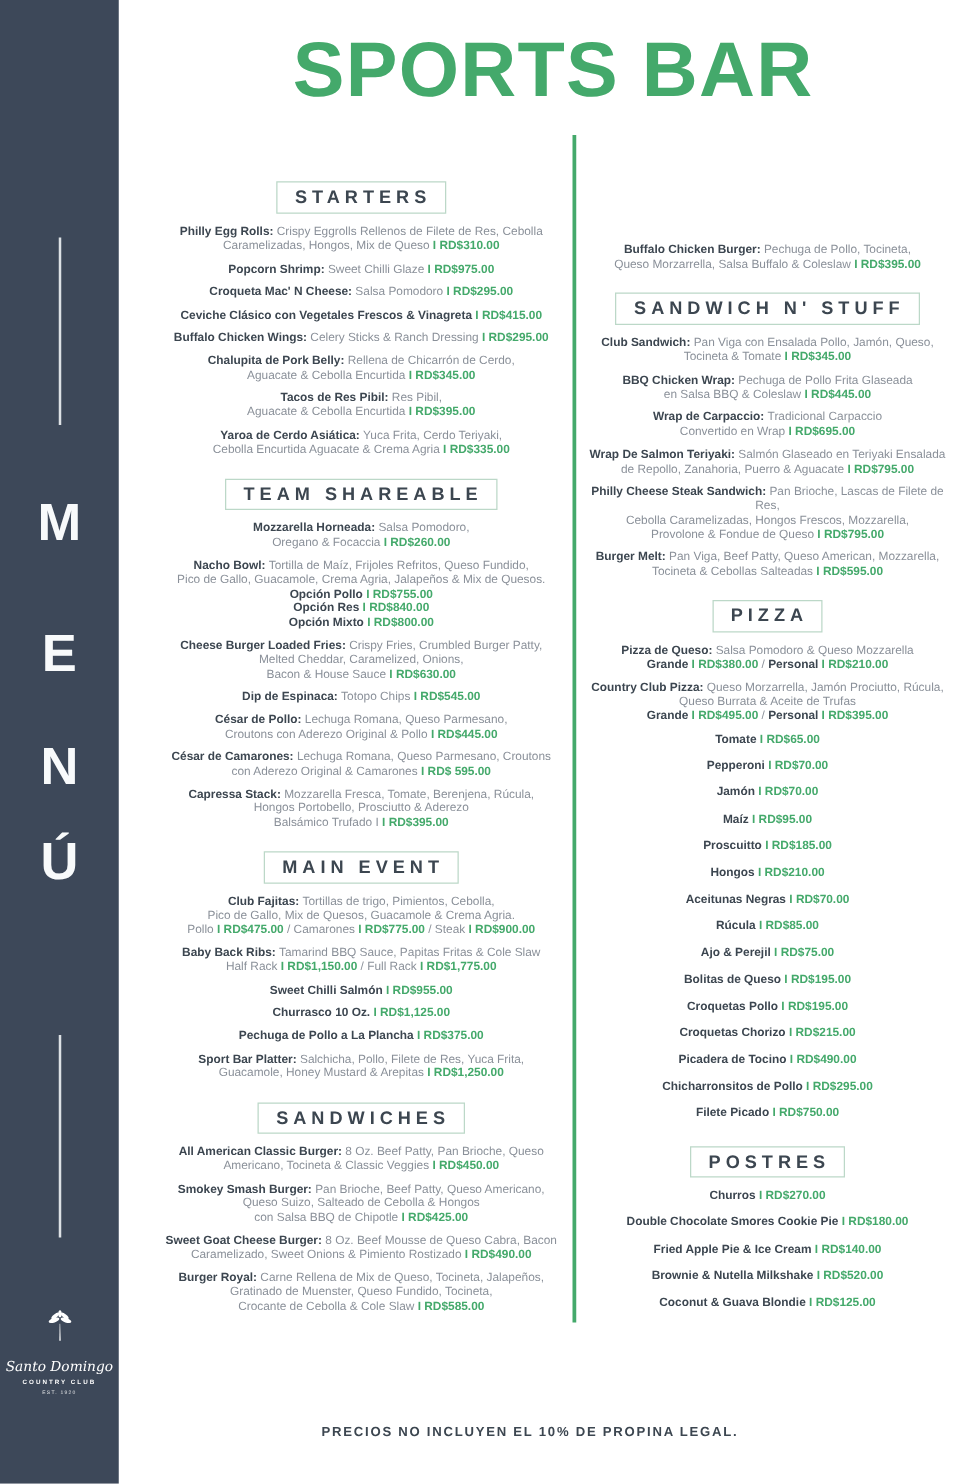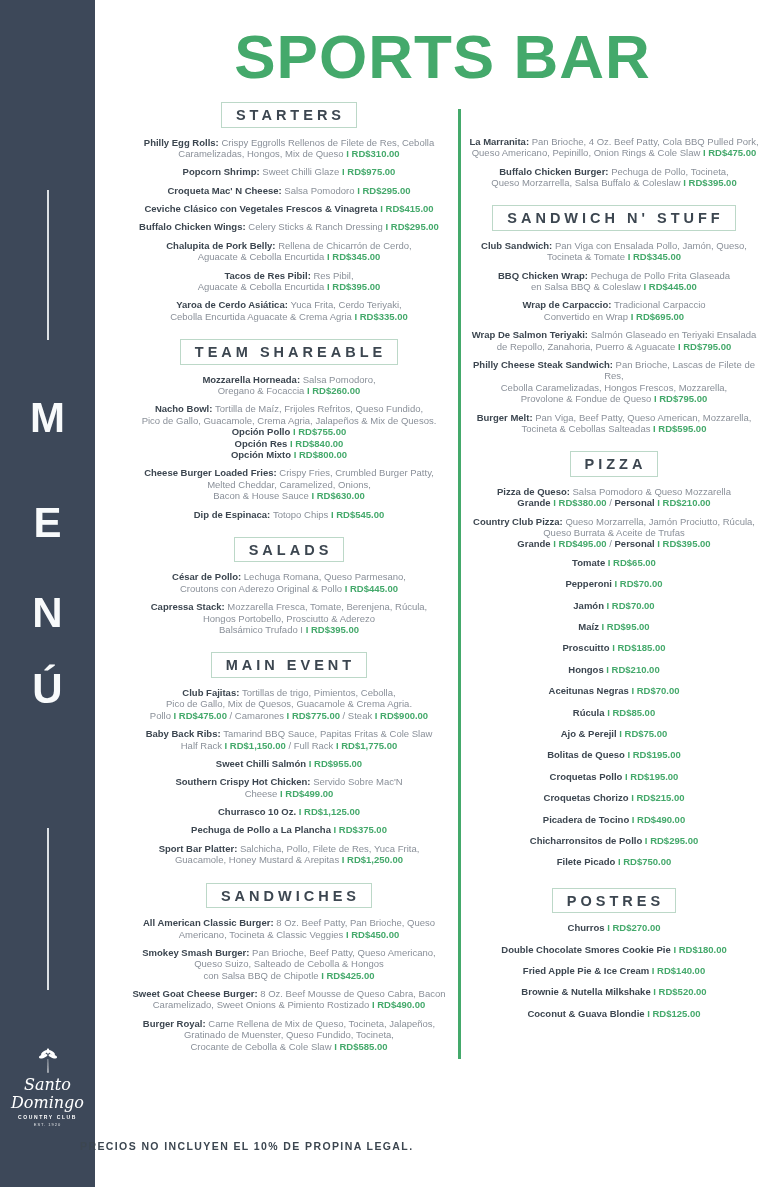--- a/index.html
+++ b/index.html
@@ -34,36 +34,36 @@
   .side-letter.l2 { top:592px; }
   .side-letter.l3 { top:668px; }
 
   .club-logo {
     position:absolute; top:1048px; left:0; width:100%;
     text-align:center; color:#ffffff;
   }
   .club-logo svg { width:28px; height:26px; display:block; margin:0 auto; }
   .logo-name {
     font-family:"DejaVu Serif", serif; font-style:italic;
-    font-size:16px; line-height:1.1; margin-top:2px;
+    font-size:11px; line-height:1.1; margin-top:14px;
   }
   .logo-club { font-size:5px; letter-spacing:1.6px; font-weight:700; margin-top:3px; }
   .logo-est  { font-size:4px; letter-spacing:1px; margin-top:2px; opacity:.85; }
 
   
   .main { margin-left:95px;padding-left:22px; }
   .page-title {
     text-align:center;
     color:#44A96B;
     font-size:62px; font-weight:700; letter-spacing:1px;
     line-height:1;
     margin:26px 0 4px;
   }
 
-  .columns { display:flex; align-items:center; padding:0 8px 0 12px; }
+  .columns { display:flex; align-items:flex-end; padding:0 8px 0 12px; }
   .col {
     text-align:center;
     font-size:9.5px; line-height:1.2;
     color:#8A9099;
   }
   .col.left  { flex:0 0 320px; }
   .col.right { flex:1; padding-top:14px; }
   .divider {
     flex:0 0 auto;
     width:3px; height:950px;
@@ -87,20 +87,21 @@
     margin:10px 0 9px;
   }
   .green-subheading {
     color:#44A96B; font-weight:700;
     font-size:10px; letter-spacing:.8px;
     margin:13px 0 10px;
   }
 
   .footer-note {
     position:absolute; left:80px; right:0; top:1140px;
+    text-align:center;
     color:#3C4650; font-weight:700;
     font-size:10.5px; letter-spacing:1.4px;
   }
 </style>
 </head>
 <body>
 
 <div class="sidebar">
   <div class="side-line top"></div>
   <div class="side-letter l0">M</div>
@@ -142,46 +143,44 @@
           <p class="menu-item"><span class="seg-name">Yaroa de Cerdo Asiática: </span><span class="seg-desc">Yuca Frita, Cerdo Teriyaki,</span><br><span class="seg-desc">Cebolla Encurtida Aguacate &amp; Crema Agria </span><span class="seg-price">I RD$335.00</span></p>
         </div>
         <div>
           <div class="section-header-row"><div class="section-header-box">TEAM SHAREABLE</div></div>
           <p class="menu-item"><span class="seg-name">Mozzarella Horneada: </span><span class="seg-desc">Salsa Pomodoro,</span><br><span class="seg-desc">Oregano &amp; Focaccia </span><span class="seg-price">I RD$260.00</span></p>
           <p class="menu-item"><span class="seg-name">Nacho Bowl: </span><span class="seg-desc">Tortilla de Maíz, Frijoles Refritos, Queso Fundido,</span><br><span class="seg-desc">Pico de Gallo, Guacamole, Crema Agria, Jalapeños &amp; Mix de Quesos.</span><br><span class="seg-name">Opción Pollo </span><span class="seg-price">I RD$755.00</span><br><span class="seg-name">Opción Res </span><span class="seg-price">I RD$840.00</span><br><span class="seg-name">Opción Mixto </span><span class="seg-price">I RD$800.00</span></p>
           <p class="menu-item"><span class="seg-name">Cheese Burger Loaded Fries: </span><span class="seg-desc">Crispy Fries, Crumbled Burger Patty,</span><br><span class="seg-desc">Melted Cheddar, Caramelized, Onions,</span><br><span class="seg-desc">Bacon &amp; House Sauce </span><span class="seg-price">I RD$630.00</span></p>
           <p class="menu-item"><span class="seg-name">Dip de Espinaca: </span><span class="seg-desc">Totopo Chips </span><span class="seg-price">I RD$545.00</span></p>
         </div>
         <div>
-          <div class="section-header-row"><div class="section-header-box">SALADS</div></div>
           <p class="menu-item"><span class="seg-name">César de Pollo: </span><span class="seg-desc">Lechuga Romana, Queso Parmesano,</span><br><span class="seg-desc">Croutons con Aderezo Original &amp; Pollo </span><span class="seg-price">I RD$445.00</span></p>
+          <p class="menu-item"><span class="seg-name">César de Camarones: </span><span class="seg-desc">Lechuga Romana, Queso Parmesano, Croutons</span><br><span class="seg-desc">con Aderezo Original &amp; Camarones </span><span class="seg-price">I RD$ 595.00</span></p>
           <p class="menu-item"><span class="seg-name">Capressa Stack: </span><span class="seg-desc">Mozzarella Fresca, Tomate, Berenjena, Rúcula,</span><br><span class="seg-desc">Hongos Portobello, Prosciutto &amp; Aderezo</span><br><span class="seg-desc">Balsámico Trufado I </span><span class="seg-price">I RD$395.00</span></p>
         </div>
         <div>
           <div class="section-header-row"><div class="section-header-box">MAIN EVENT</div></div>
           <p class="menu-item"><span class="seg-name">Club Fajitas: </span><span class="seg-desc">Tortillas de trigo, Pimientos, Cebolla,</span><br><span class="seg-desc">Pico de Gallo, Mix de Quesos, Guacamole &amp; Crema Agria.</span><br><span class="seg-desc">Pollo </span><span class="seg-price">I RD$475.00</span><span class="seg-desc"> / Camarones </span><span class="seg-price">I RD$775.00</span><span class="seg-desc"> / Steak </span><span class="seg-price">I RD$900.00</span></p>
           <p class="menu-item"><span class="seg-name">Baby Back Ribs: </span><span class="seg-desc">Tamarind BBQ Sauce, Papitas Fritas &amp; Cole Slaw</span><br><span class="seg-desc">Half Rack </span><span class="seg-price">I RD$1,150.00</span><span class="seg-desc"> / Full Rack </span><span class="seg-price">I RD$1,775.00</span></p>
           <p class="menu-item"><span class="seg-name">Sweet Chilli Salmón </span><span class="seg-price">I RD$955.00</span></p>
-          <p class="menu-item"><span class="seg-name">Southern Crispy Hot Chicken: </span><span class="seg-desc">Servido Sobre Mac'N</span><br><span class="seg-desc">Cheese </span><span class="seg-price">I RD$499.00</span></p>
           <p class="menu-item"><span class="seg-name">Churrasco 10 Oz. </span><span class="seg-price">I RD$1,125.00</span></p>
           <p class="menu-item"><span class="seg-name">Pechuga de Pollo a La Plancha </span><span class="seg-price">I RD$375.00</span></p>
           <p class="menu-item"><span class="seg-name">Sport Bar Platter: </span><span class="seg-desc">Salchicha, Pollo, Filete de Res, Yuca Frita,</span><br><span class="seg-desc">Guacamole, Honey Mustard &amp; Arepitas </span><span class="seg-price">I RD$1,250.00</span></p>
         </div>
         <div>
           <div class="section-header-row"><div class="section-header-box">SANDWICHES</div></div>
           <p class="menu-item"><span class="seg-name">All American Classic Burger: </span><span class="seg-desc">8 Oz. Beef Patty, Pan Brioche, Queso</span><br><span class="seg-desc">Americano, Tocineta &amp; Classic Veggies </span><span class="seg-price">I RD$450.00</span></p>
           <p class="menu-item"><span class="seg-name">Smokey Smash Burger: </span><span class="seg-desc">Pan Brioche, Beef Patty, Queso Americano,</span><br><span class="seg-desc">Queso Suizo, Salteado de Cebolla &amp; Hongos</span><br><span class="seg-desc">con Salsa BBQ de Chipotle </span><span class="seg-price">I RD$425.00</span></p>
           <p class="menu-item"><span class="seg-name">Sweet Goat Cheese Burger: </span><span class="seg-desc">8 Oz. Beef Mousse de Queso Cabra, Bacon</span><br><span class="seg-desc">Caramelizado, Sweet Onions &amp; Pimiento Rostizado </span><span class="seg-price">I RD$490.00</span></p>
           <p class="menu-item"><span class="seg-name">Burger Royal: </span><span class="seg-desc">Carne Rellena de Mix de Queso, Tocineta, Jalapeños,</span><br><span class="seg-desc">Gratinado de Muenster, Queso Fundido, Tocineta,</span><br><span class="seg-desc">Crocante de Cebolla &amp; Cole Slaw </span><span class="seg-price">I RD$585.00</span></p>
         </div>
       </div>
     <div class="divider"></div>
     <div class="col right">
         <div>
-          <p class="menu-item"><span class="seg-name">La Marranita: </span><span class="seg-desc">Pan Brioche, 4 Oz. Beef Patty, Cola BBQ Pulled Pork,</span><br><span class="seg-desc">Queso Americano, Pepinillo, Onion Rings &amp; Cole Slaw </span><span class="seg-price">I RD$475.00</span></p>
           <p class="menu-item"><span class="seg-name">Buffalo Chicken Burger: </span><span class="seg-desc">Pechuga de Pollo, Tocineta,</span><br><span class="seg-desc">Queso Morzarrella, Salsa Buffalo &amp; Coleslaw </span><span class="seg-price">I RD$395.00</span></p>
         </div>
         <div>
           <div class="section-header-row"><div class="section-header-box">SANDWICH N' STUFF</div></div>
           <p class="menu-item"><span class="seg-name">Club Sandwich: </span><span class="seg-desc">Pan Viga con Ensalada Pollo, Jamón, Queso,</span><br><span class="seg-desc">Tocineta &amp; Tomate </span><span class="seg-price">I RD$345.00</span></p>
           <p class="menu-item"><span class="seg-name">BBQ Chicken Wrap: </span><span class="seg-desc">Pechuga de Pollo Frita Glaseada</span><br><span class="seg-desc">en Salsa BBQ &amp; Coleslaw </span><span class="seg-price">I RD$445.00</span></p>
           <p class="menu-item"><span class="seg-name">Wrap de Carpaccio: </span><span class="seg-desc">Tradicional Carpaccio</span><br><span class="seg-desc">Convertido en Wrap </span><span class="seg-price">I RD$695.00</span></p>
           <p class="menu-item"><span class="seg-name">Wrap De Salmon Teriyaki: </span><span class="seg-desc">Salmón Glaseado en Teriyaki Ensalada</span><br><span class="seg-desc">de Repollo, Zanahoria, Puerro &amp; Aguacate </span><span class="seg-price">I RD$795.00</span></p>
           <p class="menu-item"><span class="seg-name">Philly Cheese Steak Sandwich: </span><span class="seg-desc">Pan Brioche, Lascas de Filete de Res,</span><br><span class="seg-desc">Cebolla Caramelizadas, Hongos Frescos, Mozzarella,</span><br><span class="seg-desc">Provolone &amp; Fondue de Queso </span><span class="seg-price">I RD$795.00</span></p>
           <p class="menu-item"><span class="seg-name">Burger Melt: </span><span class="seg-desc">Pan Viga, Beef Patty, Queso American, Mozzarella,</span><br><span class="seg-desc">Tocineta &amp; Cebollas Salteadas </span><span class="seg-price">I RD$595.00</span></p>

